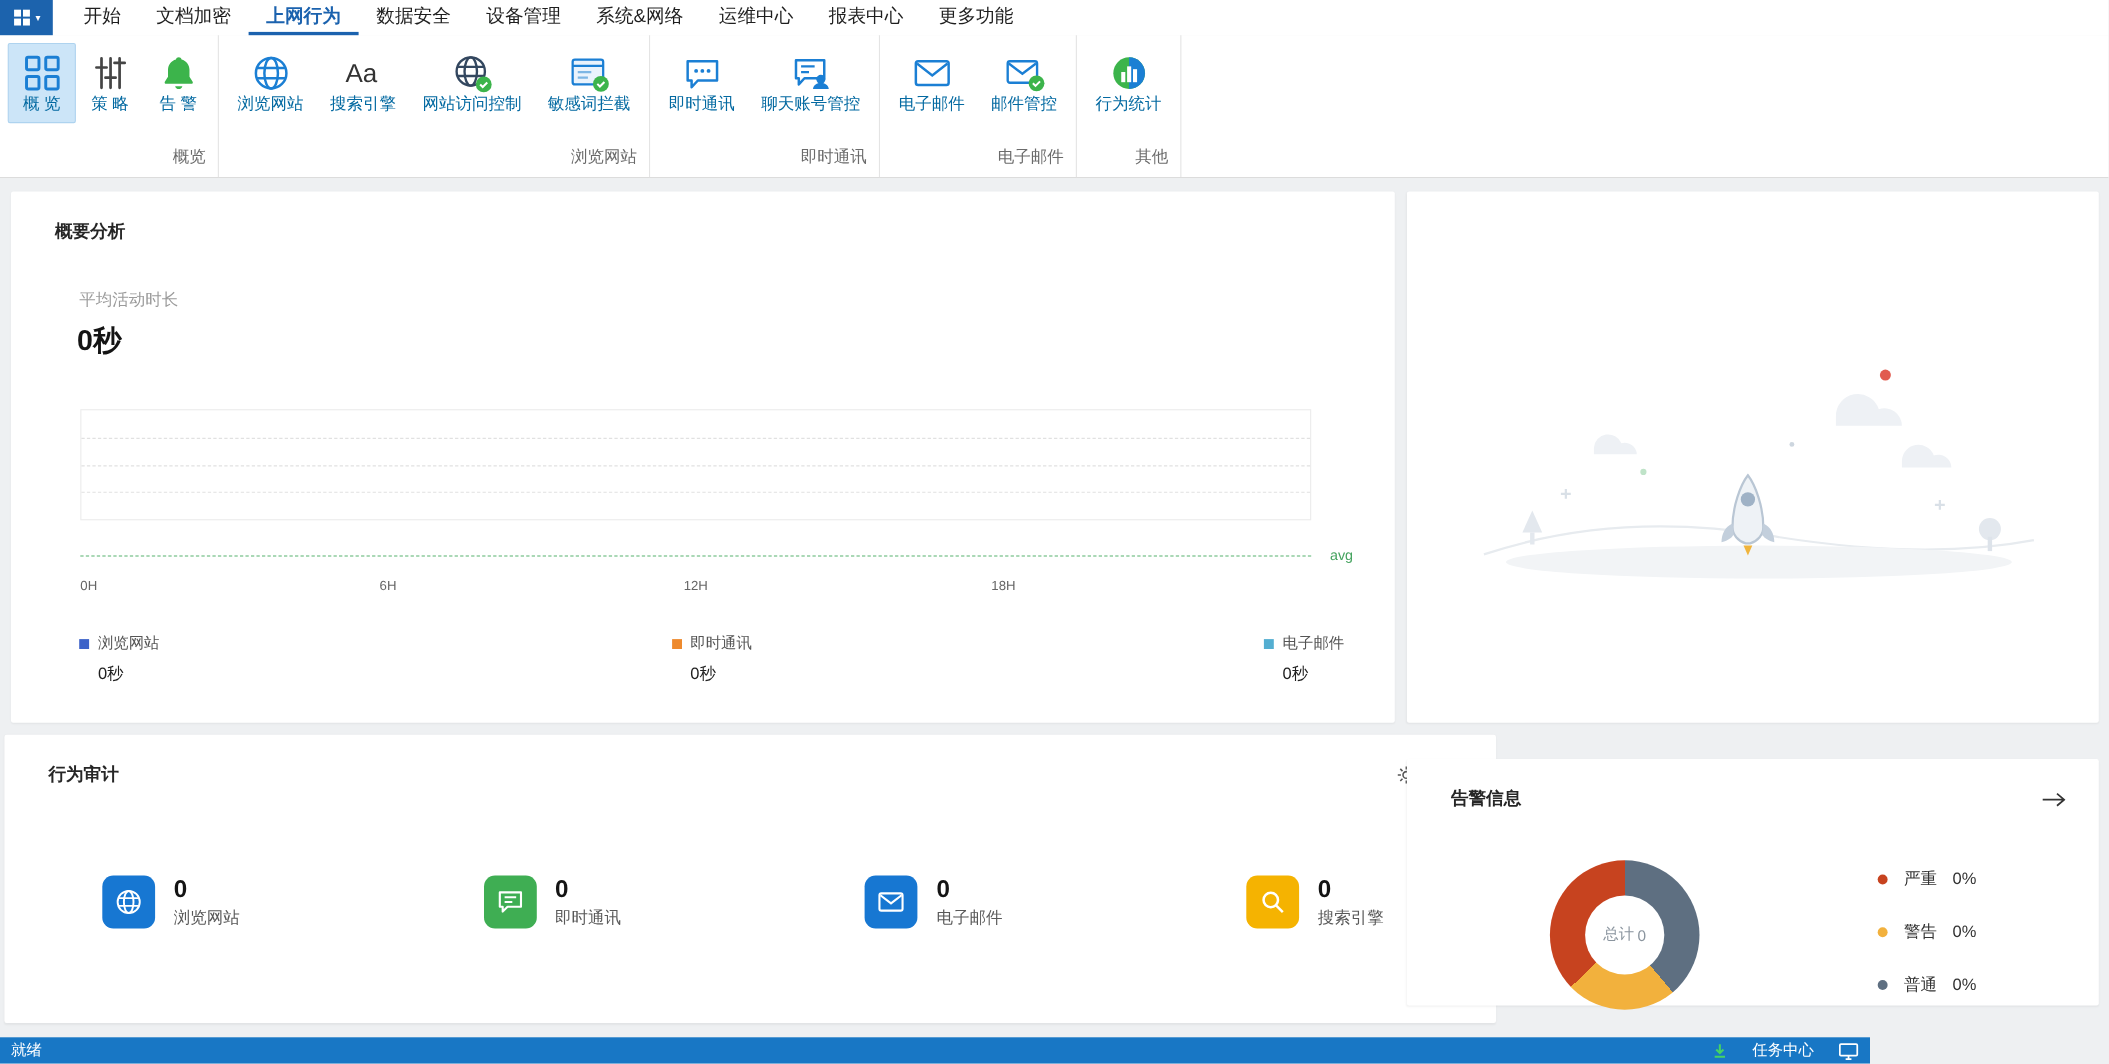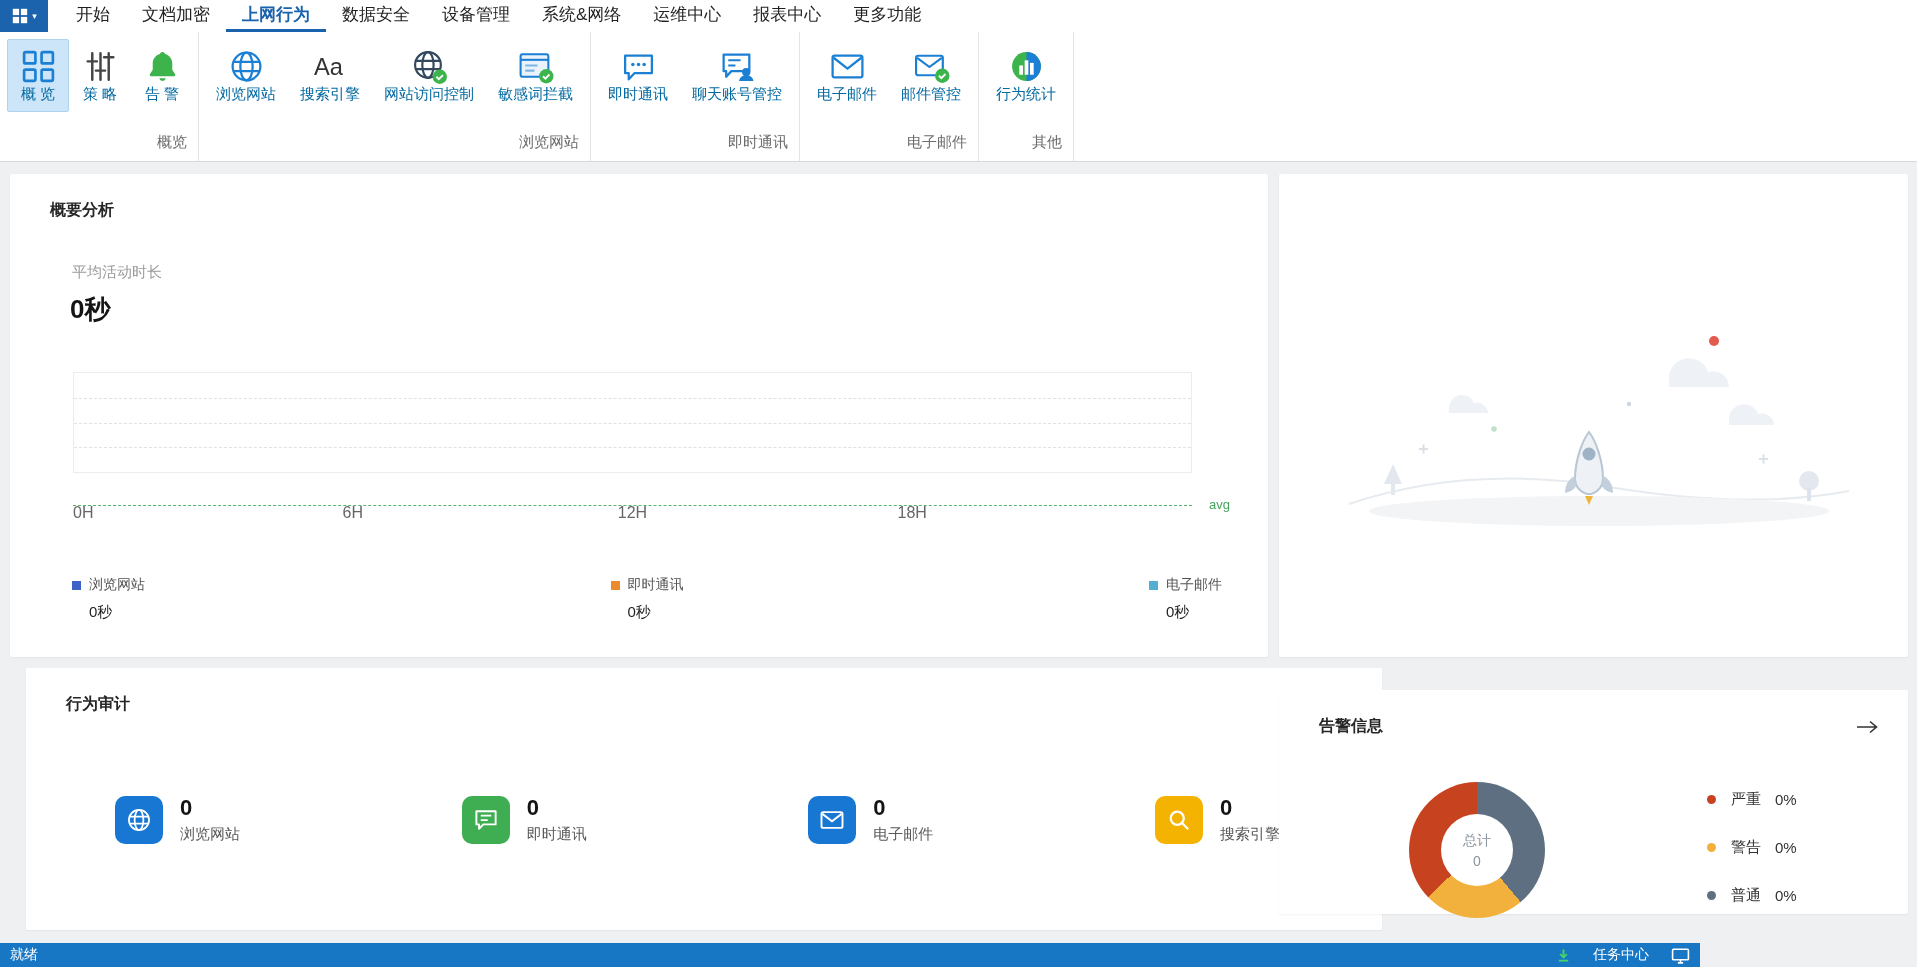--- a/index.html
+++ b/index.html
@@ -22,57 +22,57 @@
   .rbtn.selected{background:#cce5f8;border-color:#aed3ef}
   .ricon{width:37px;height:37px;flex:none}
   .rlabel{margin-top:0;font-size:15px;color:#0369a1;white-space:nowrap}
   .rgroup-label{text-align:right;font-size:15px;color:#6b6b6b;padding:4px 6px 9px;white-space:nowrap}
 
   
   .main{position:absolute;top:162px;left:0;width:1917px;height:781px;background:#eef0f2}
   .card{position:absolute;background:#fff;border-radius:2px;box-shadow:0 1px 2px rgba(0,0,0,.05)}
   #card-summary{left:10px;top:12px;width:1258px;height:483px}
   #card-top5{left:1279px;top:12px;width:629px;height:483px}
-  #card-audit{left:26px;top:506px;width:1356px;height:262px}
+  #card-audit{left:4px;top:506px;width:1356px;height:262px}
   #card-alarm{left:1279px;top:528px;width:629px;height:224px}
   .card-head{display:flex;align-items:center;justify-content:space-between;padding:26px 30px 0 40px}
   .card-title{font-size:16px;font-weight:600;color:#262626}
   .head-icons{display:flex;align-items:center;gap:20px}
   .icon-btn{cursor:pointer;display:flex;align-items:center}
 
   
   .metric-label{margin:42px 0 0 62px;font-size:15px;color:#9b9b9b}
   .metric-value{margin:10px 0 0 60px;font-size:26px;font-weight:700;color:#141414}
   .chart-wrap{position:relative;margin:45px 76px 0 63px;height:170px}
   .grid-box{position:absolute;left:0;right:0;top:0;height:101px;border:1px solid #ececec}
   .gline{position:absolute;left:0;right:0;border-top:1px dashed #e1e1e1}
   .avg-line{position:absolute;left:0;right:0;top:133px;border-top:1px dashed #57b26e}
   .avg-label{position:absolute;top:125px;right:-38px;font-size:13px;color:#45a35f}
-  .x-labels span{position:absolute;top:132px;font-size:16px;color:#666;transform:translateX(-50%);white-space:nowrap}
+  .x-labels span{position:absolute;top:153px;font-size:12px;color:#666;transform:translateX(-50%);white-space:nowrap}
   .x-labels span:first-child{transform:none}
   .legend{display:flex;justify-content:space-between;margin:34px 46px 0 62px}
   .lg-row{display:flex;align-items:center;gap:8px;font-size:14px;color:#555}
   .lg-sq{width:9px;height:9px;flex:none}
   .lg-val{margin:9px 0 0 17px;font-size:15px;color:#1f1f1f}
 
   
   .empty-illustration{position:absolute;left:30px;top:105px}
 
   
   .stats{display:flex;justify-content:space-between;margin-top:81px;padding:0 27px 0 89px}
   .stat{display:flex;align-items:center;gap:17px;width:200px;cursor:pointer}
   .stat-tile{width:48px;height:48px;border-radius:10px;display:flex;align-items:center;justify-content:center;flex:none}
   .stat-num{font-size:22px;font-weight:700;color:#141414;line-height:1.05}
   .stat-label{font-size:15px;color:#595959;margin-top:6px;white-space:nowrap}
 
   
   .donut{position:absolute;left:130px;top:92px;width:136px;height:136px;border-radius:50%;
          background:conic-gradient(#5e6f81 0deg 140deg,#f2b13d 140deg 226deg,#c7431f 226deg 360deg)}
   .donut::after{content:"";position:absolute;inset:32px;background:#fff;border-radius:50%}
-  .donut-center{position:absolute;inset:32px;z-index:1;display:flex;flex-direction:column;align-items:center;justify-content:center;gap:3px;
+  .donut-center{position:absolute;inset:32px;z-index:1;display:flex;flex-direction:row;align-items:center;justify-content:center;gap:3px;
                 font-size:14px;color:#8a949e}
   .alarm-legend{position:absolute;left:428px;top:100px}
   .al-row{display:flex;align-items:center;margin-bottom:29px;font-size:15px;color:#333}
   .al-dot{width:9px;height:9px;border-radius:50%;margin-right:15px;flex:none}
   .al-val{margin-left:14px;color:#333}
 
   
   .statusbar{position:absolute;left:0;bottom:0;width:1700px;height:24px;background:#1877c5;color:#fff;
              display:flex;align-items:center;font-size:14px}
   .sb-left{margin-left:10px}

